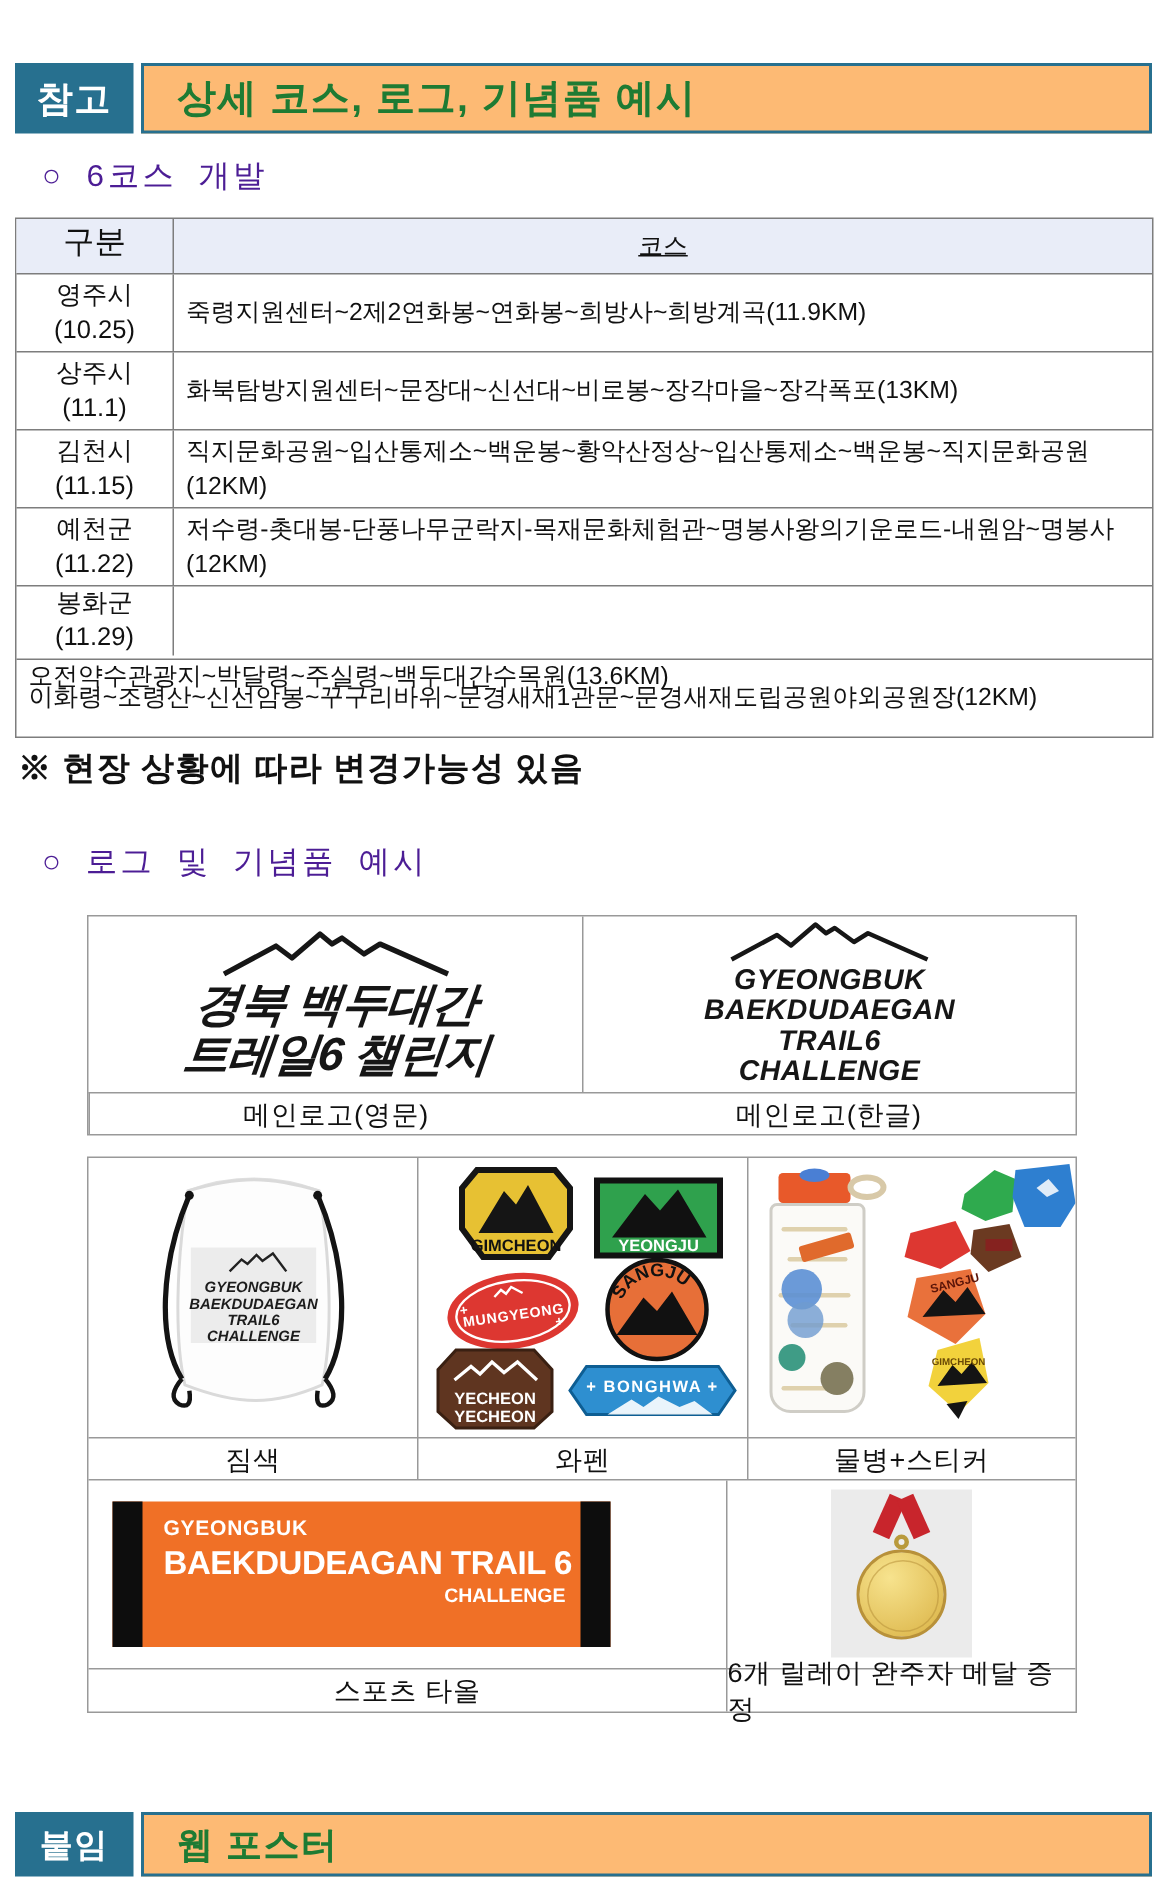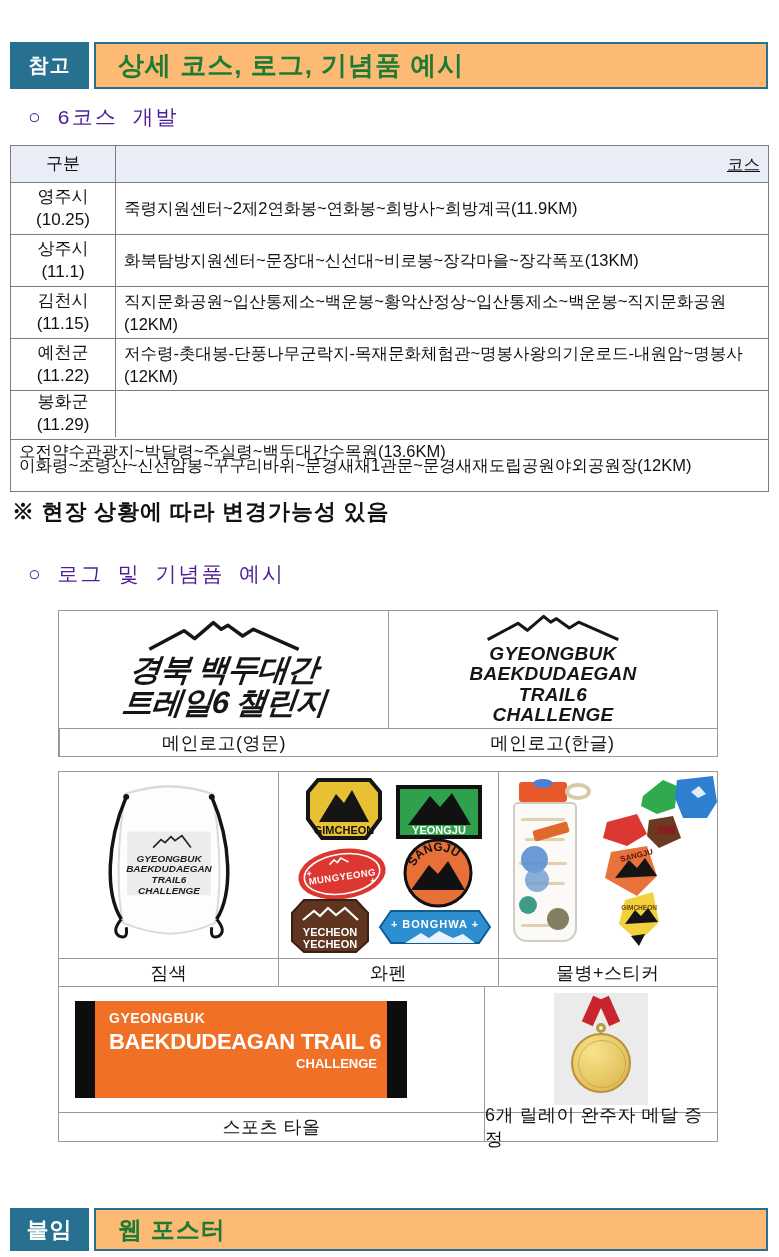--- a/index.html
+++ b/index.html
@@ -7,21 +7,21 @@
     --border-gray:#7d7d7d; --box-gray:#999; --towel-orange:#f07026;
     --gold:#ddb64b; --ribbon-red:#c8252c;
   }
   *{box-sizing:border-box;margin:0;padding:0;}
   html,body{background:#fff;}
   body{font-family:"Liberation Sans",sans-serif;color:#111;}
   .page{position:relative;width:779px;height:1257px;background:#fff;overflow:hidden;}
 
   
   .bar{position:absolute;left:10px;width:758px;height:47px;display:flex;align-items:stretch;}
-  .bar .tag{width:79px;background:var(--teal);color:#fff;font-weight:bold;font-size:20px;
+  .bar .tag{width:79px;background:var(--teal);color:#fff;font-weight:bold;font-size:24px;
     display:flex;align-items:center;justify-content:center;letter-spacing:1px;}
   .bar .titlebox{flex:1;margin-left:5px;border:2px solid var(--teal);display:flex;align-items:center;
     padding-left:22px;background:#fdba74;}
   .bar .titlebox .t{color:var(--green);font-weight:bold;font-size:26px;letter-spacing:1px;}
   #header-bar{top:42px;}
   #footer-bar{top:1208px;height:43px;justify-content:space-between;}
   #footer-bar .tag{font-size:22px;}
   #footer-bar .titlebox .t{font-size:24px;}
 
   
@@ -33,22 +33,22 @@
     font-weight:bold;font-size:22px;letter-spacing:1px;}
 
   
   .ctable{position:absolute;left:10px;top:145px;width:759px;border:1px solid var(--border-gray);}
   .crow{display:flex;border-top:1px solid var(--border-gray);}
   .crow:first-child{border-top:none;}
   .chead{background:var(--table-header-bg);height:36px;}
   .ccell-cat{width:105px;border-right:1px solid var(--border-gray);display:flex;flex-direction:column;
     align-items:center;justify-content:center;font-size:17px;line-height:1.35;text-align:center;}
   .ccell-course{flex:1;display:flex;align-items:center;padding:3px 8px;font-size:16.5px;line-height:1.38;}
-  .chead .ccell-cat{font-size:17px;}
-  .chead .ccell-course{justify-content:flex-end;}
+  .chead .ccell-cat{font-size:21px;font-family:Liberation Mono, monospace;}
+  .chead .ccell-course{justify-content:center;}
   .chead .hdr-course{text-decoration:underline;}
   .crow.body{height:52px;}
   .crow.r5{height:49px;flex-direction:column;}
   .crow.r6{height:52px;}
 
   
   .gtable{position:absolute;left:58px;width:660px;border:1px solid var(--box-gray);background:#fff;}
   .cap{display:flex;align-items:center;justify-content:center;font-size:18px;letter-spacing:.5px;}
 
   

